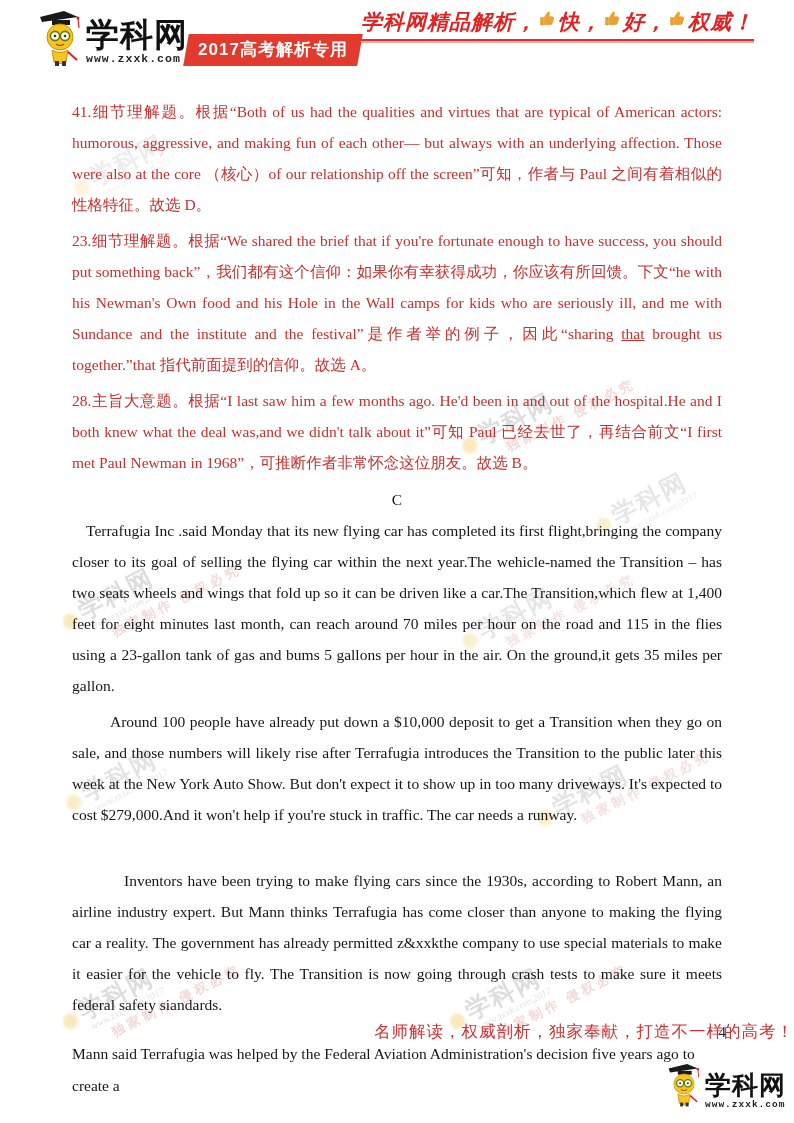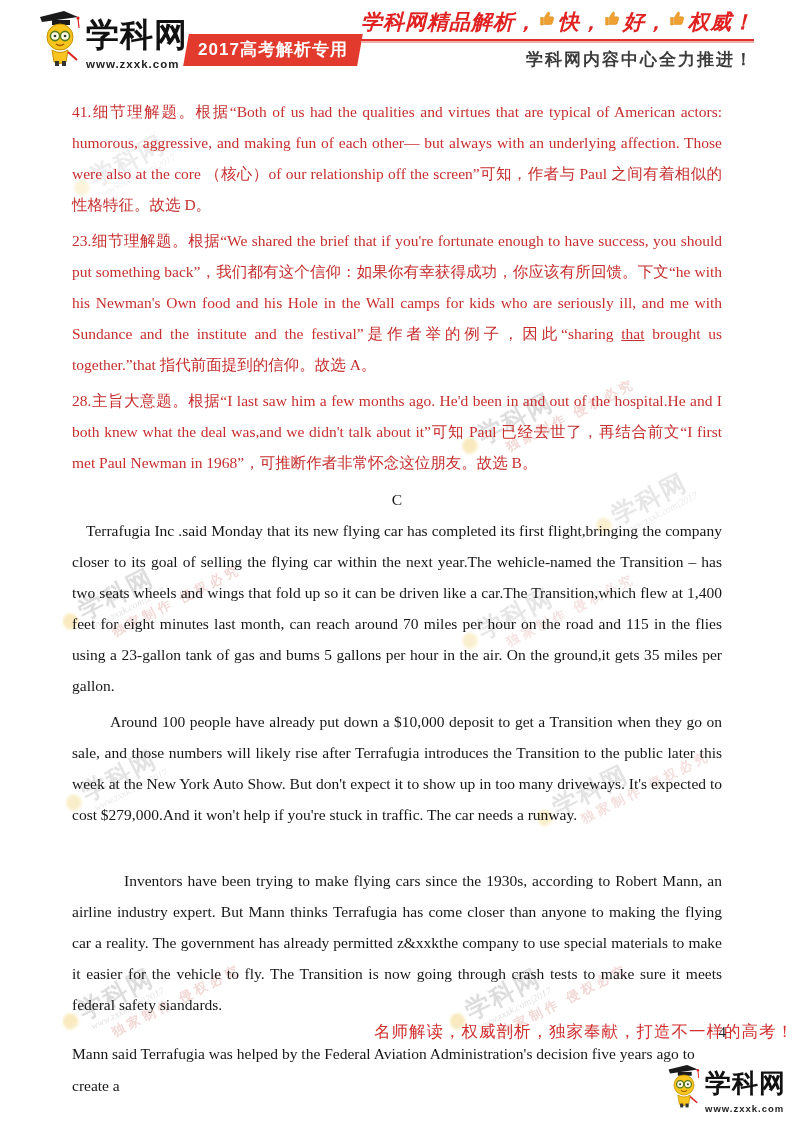--- a/index.html
+++ b/index.html
@@ -43,22 +43,22 @@
 
   
   .header { position: absolute; top: 6px; left: 0; width: 100%; height: 80px; z-index: 3; }
   .logo-block { position: absolute; left: 38px; top: 2px; display: flex; align-items: flex-start; }
   .logo-text-wrap { margin-left: 4px; margin-top: 10px; }
   .logo-brand {
     font-family: "Liberation Sans", "DejaVu Sans", sans-serif;
     font-size: 33px; font-weight: 800; color: #111; letter-spacing: 1px; line-height: 1;
   }
   .logo-url {
-    font-family: Liberation Sans, sans-serif;
-    font-size: 11.5px; font-weight: 700; color: #222; letter-spacing: 1px; margin-top: 7px;
+    font-family: Liberation Mono, monospace;
+    font-size: 11.5px; font-weight: 700; color: #222; letter-spacing: 1px; margin-top: 1px;
   }
   .banner {
     position: absolute; left: 186px; top: 28px;
     background: #e23b2e; color: #fff;
     font-family: "Liberation Sans", "DejaVu Sans", sans-serif;
     font-size: 17px; font-weight: 700;
     padding: 4px 12px 5px 12px;
     transform: skewX(-10deg);
     letter-spacing: 1px;
   }
@@ -201,21 +201,20 @@
         <span class="thumb-icon"><svg width="17" height="17" viewBox="0 0 16 16">
               <path d="M1.5 7h2.6v7H1.5z M5 13.6h5.8c.9 0 1.5-.4 1.7-1.2l1.3-4.2c.3-1-.4-1.8-1.3-1.8H9.2l.7-2.9C10.2 2 8.8 1.2 8 2.4L5 7z" fill="#f0a030" stroke="#d88a10" stroke-width=".5"></path>
             </svg></span>
         <span>好，</span>
         <span class="thumb-icon"><svg width="17" height="17" viewBox="0 0 16 16">
               <path d="M1.5 7h2.6v7H1.5z M5 13.6h5.8c.9 0 1.5-.4 1.7-1.2l1.3-4.2c.3-1-.4-1.8-1.3-1.8H9.2l.7-2.9C10.2 2 8.8 1.2 8 2.4L5 7z" fill="#f0a030" stroke="#d88a10" stroke-width=".5"></path>
             </svg></span>
         <span>权威！</span>
       </div>
       <div class="slogan-underline"></div>
-      <div class="slogan-line2">学科网内容中心全力推进！</div>
     </div>
   </div>
 
   <div class="main">
     <p class="para red-text">41.细节理解题。根据“Both of us had the qualities and virtues that are typical of American actors: humorous, aggressive, and making fun of each other— but always with an underlying affection. Those were also at the core （核心）of our relationship off the screen”可知，作者与 Paul 之间有着相似的性格特征。故选 D。</p>
     <p class="para red-text"><span>23.细节理解题。根据“We shared the brief that if you're fortunate enough to have success, you should put something back”，我们都有这个信仰：如果你有幸获得成功，你应该有所回馈。下文“he with his Newman's Own food and his Hole in the Wall camps for kids who are seriously ill, and me with Sundance and the institute and the festival”是作者举的例子，因此“sharing </span><span class="u-word">that</span><span> brought us together.”that 指代前面提到的信仰。故选 A。</span></p>
     <p class="para red-text">28.主旨大意题。根据“I last saw him a few months ago. He'd been in  and out of the hospital.He and I both knew what the deal was,and we didn't talk about it”可知 Paul 已经去世了，再结合前文“I first met Paul Newman in 1968”，可推断作者非常怀念这位朋友。故选 B。</p>
 
     <div class="section-heading">C</div>
 

